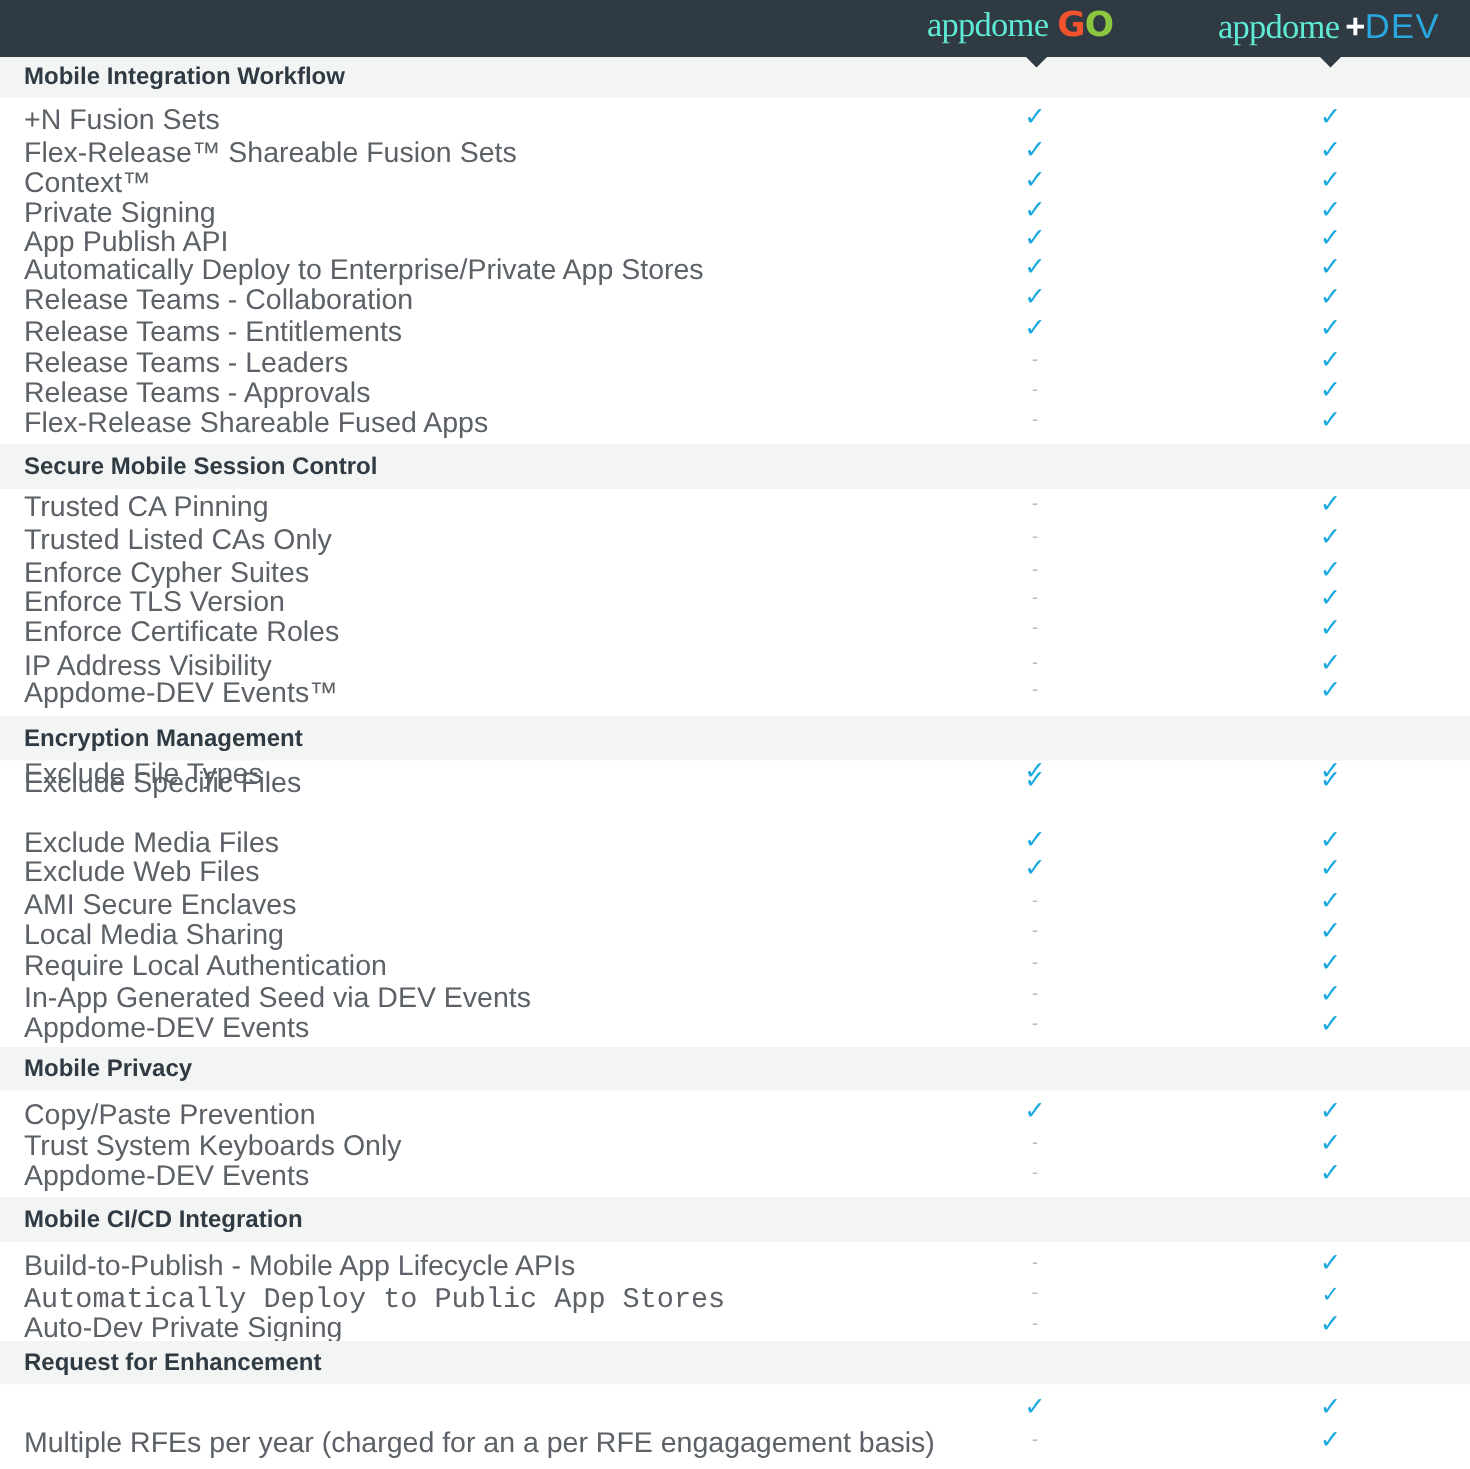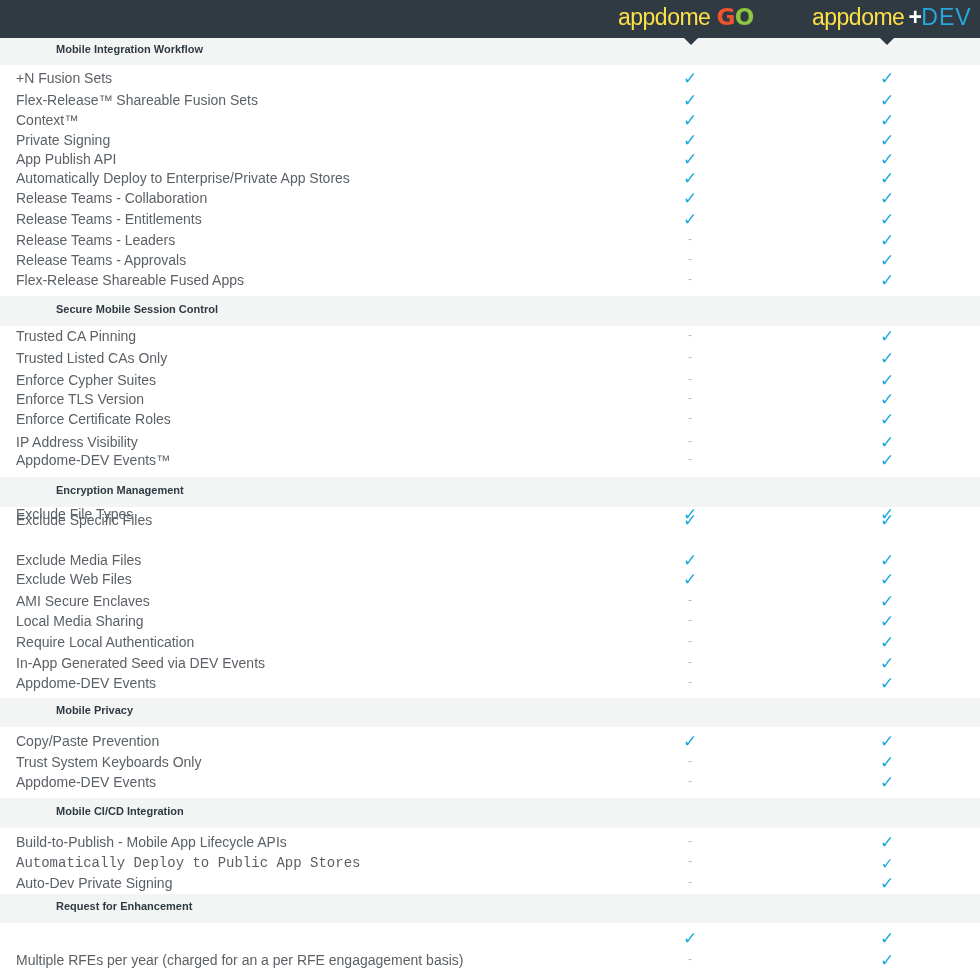--- a/index.html
+++ b/index.html
@@ -1,35 +1,35 @@
 <!DOCTYPE html>
 <html><head>
 <meta charset="utf-8">
 <style>
   * { margin: 0; padding: 0; box-sizing: border-box; }
   html, body { width: 980px; height: 979px; background: #ffffff; overflow: hidden; }
   body { font-family: "Liberation Sans", "DejaVu Sans", sans-serif; color: #555a5e; position: relative; }
 
   .topbar { position: absolute; left: 0; top: 0; width: 980px; height: 38px; background: #2f3a43; }
   .brand { position: absolute; top: 4px; height: 30px; display: flex; align-items: baseline; font-size: 23px; letter-spacing: -0.5px; }
-  .brand .word { color: #fde047; font-family: Liberation Sans, sans-serif; font-weight: normal; }
+  .brand .word { color: #5eead4; font-family: Liberation Serif, serif; font-weight: normal; }
   .brand-go { left: 618px; }
   .brand-dev { left: 812px; }
   .go-g { color: #f0532d; font-weight: bold; margin-left: 6px; font-family: "DejaVu Sans", sans-serif; }
   .go-o { color: #8dc63f; font-weight: bold; font-family: "DejaVu Sans", sans-serif; }
   .dev-plus { color: #ffffff; margin-left: 4px; font-weight: bold; }
   .dev-text { color: #29a8df; font-weight: normal; letter-spacing: 1px; }
 
   .pointer { position: absolute; top: 38px; width: 0; height: 0; border-left: 7px solid transparent; border-right: 7px solid transparent; border-top: 7px solid #2f3a43; z-index: 3; }
 
   .section { position: absolute; left: 0; width: 980px; background: #f3f5f5; }
-  .section-title { position: absolute; left: 16px; font-weight: bold; font-size: 11px; color: #2f3a43; margin-left: 40px; }
+  .section-title { position: absolute; left: 16px; font-weight: bold; font-size: 16px; color: #2f3a43; }
 
   .row { position: absolute; left: 0; width: 980px; height: 20px; }
-  .row .label { position: absolute; left: 16px; top: 2px; font-size: 14px; color: #5b6166; white-space: nowrap; }
+  .row .label { position: absolute; left: 16px; top: 2px; font-size: 19px; color: #5b6166; white-space: nowrap; }
   .row .mark { position: absolute; top: 0; width: 20px; text-align: center; font-size: 17px; }
   .mark.go { left: 680px; }
   .mark.dev { left: 877px; }
   .check { color: #1ba8df; font-weight: bold; }
   .dash { color: #b5b8ba; font-size: 12px !important; top: 2px !important; }
 </style>
 </head>
 <body>
 
 <div class="topbar">

